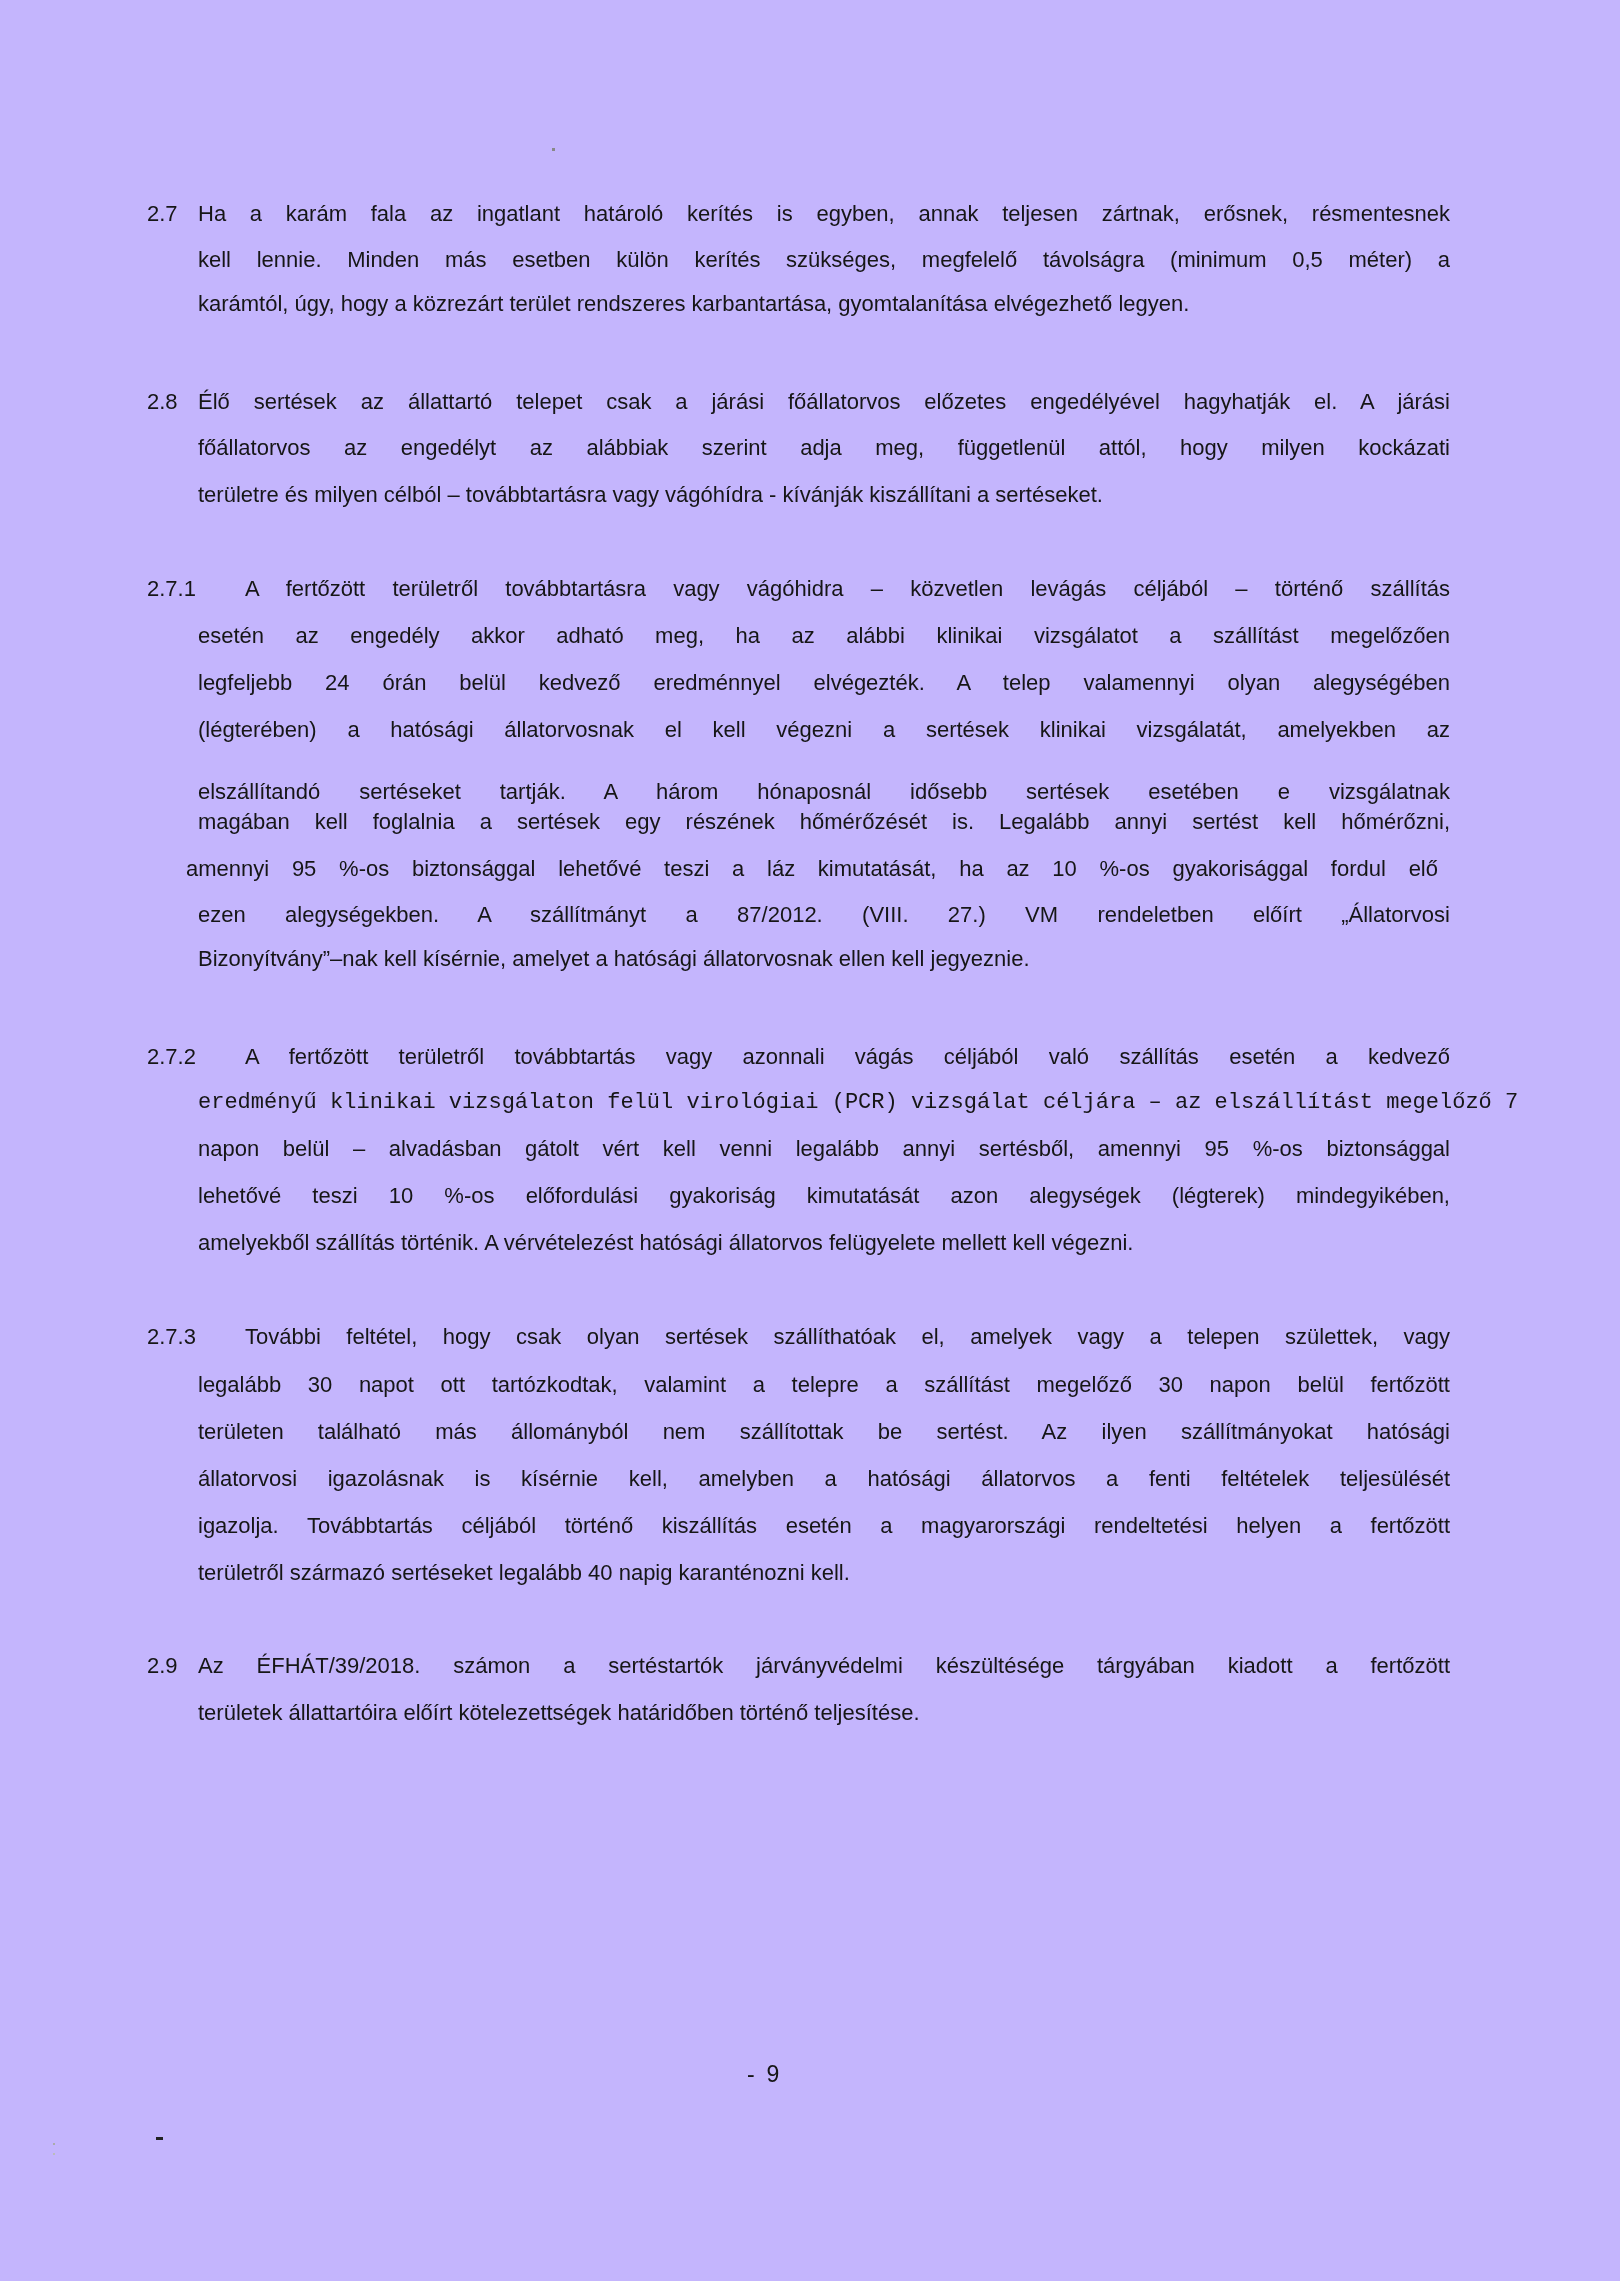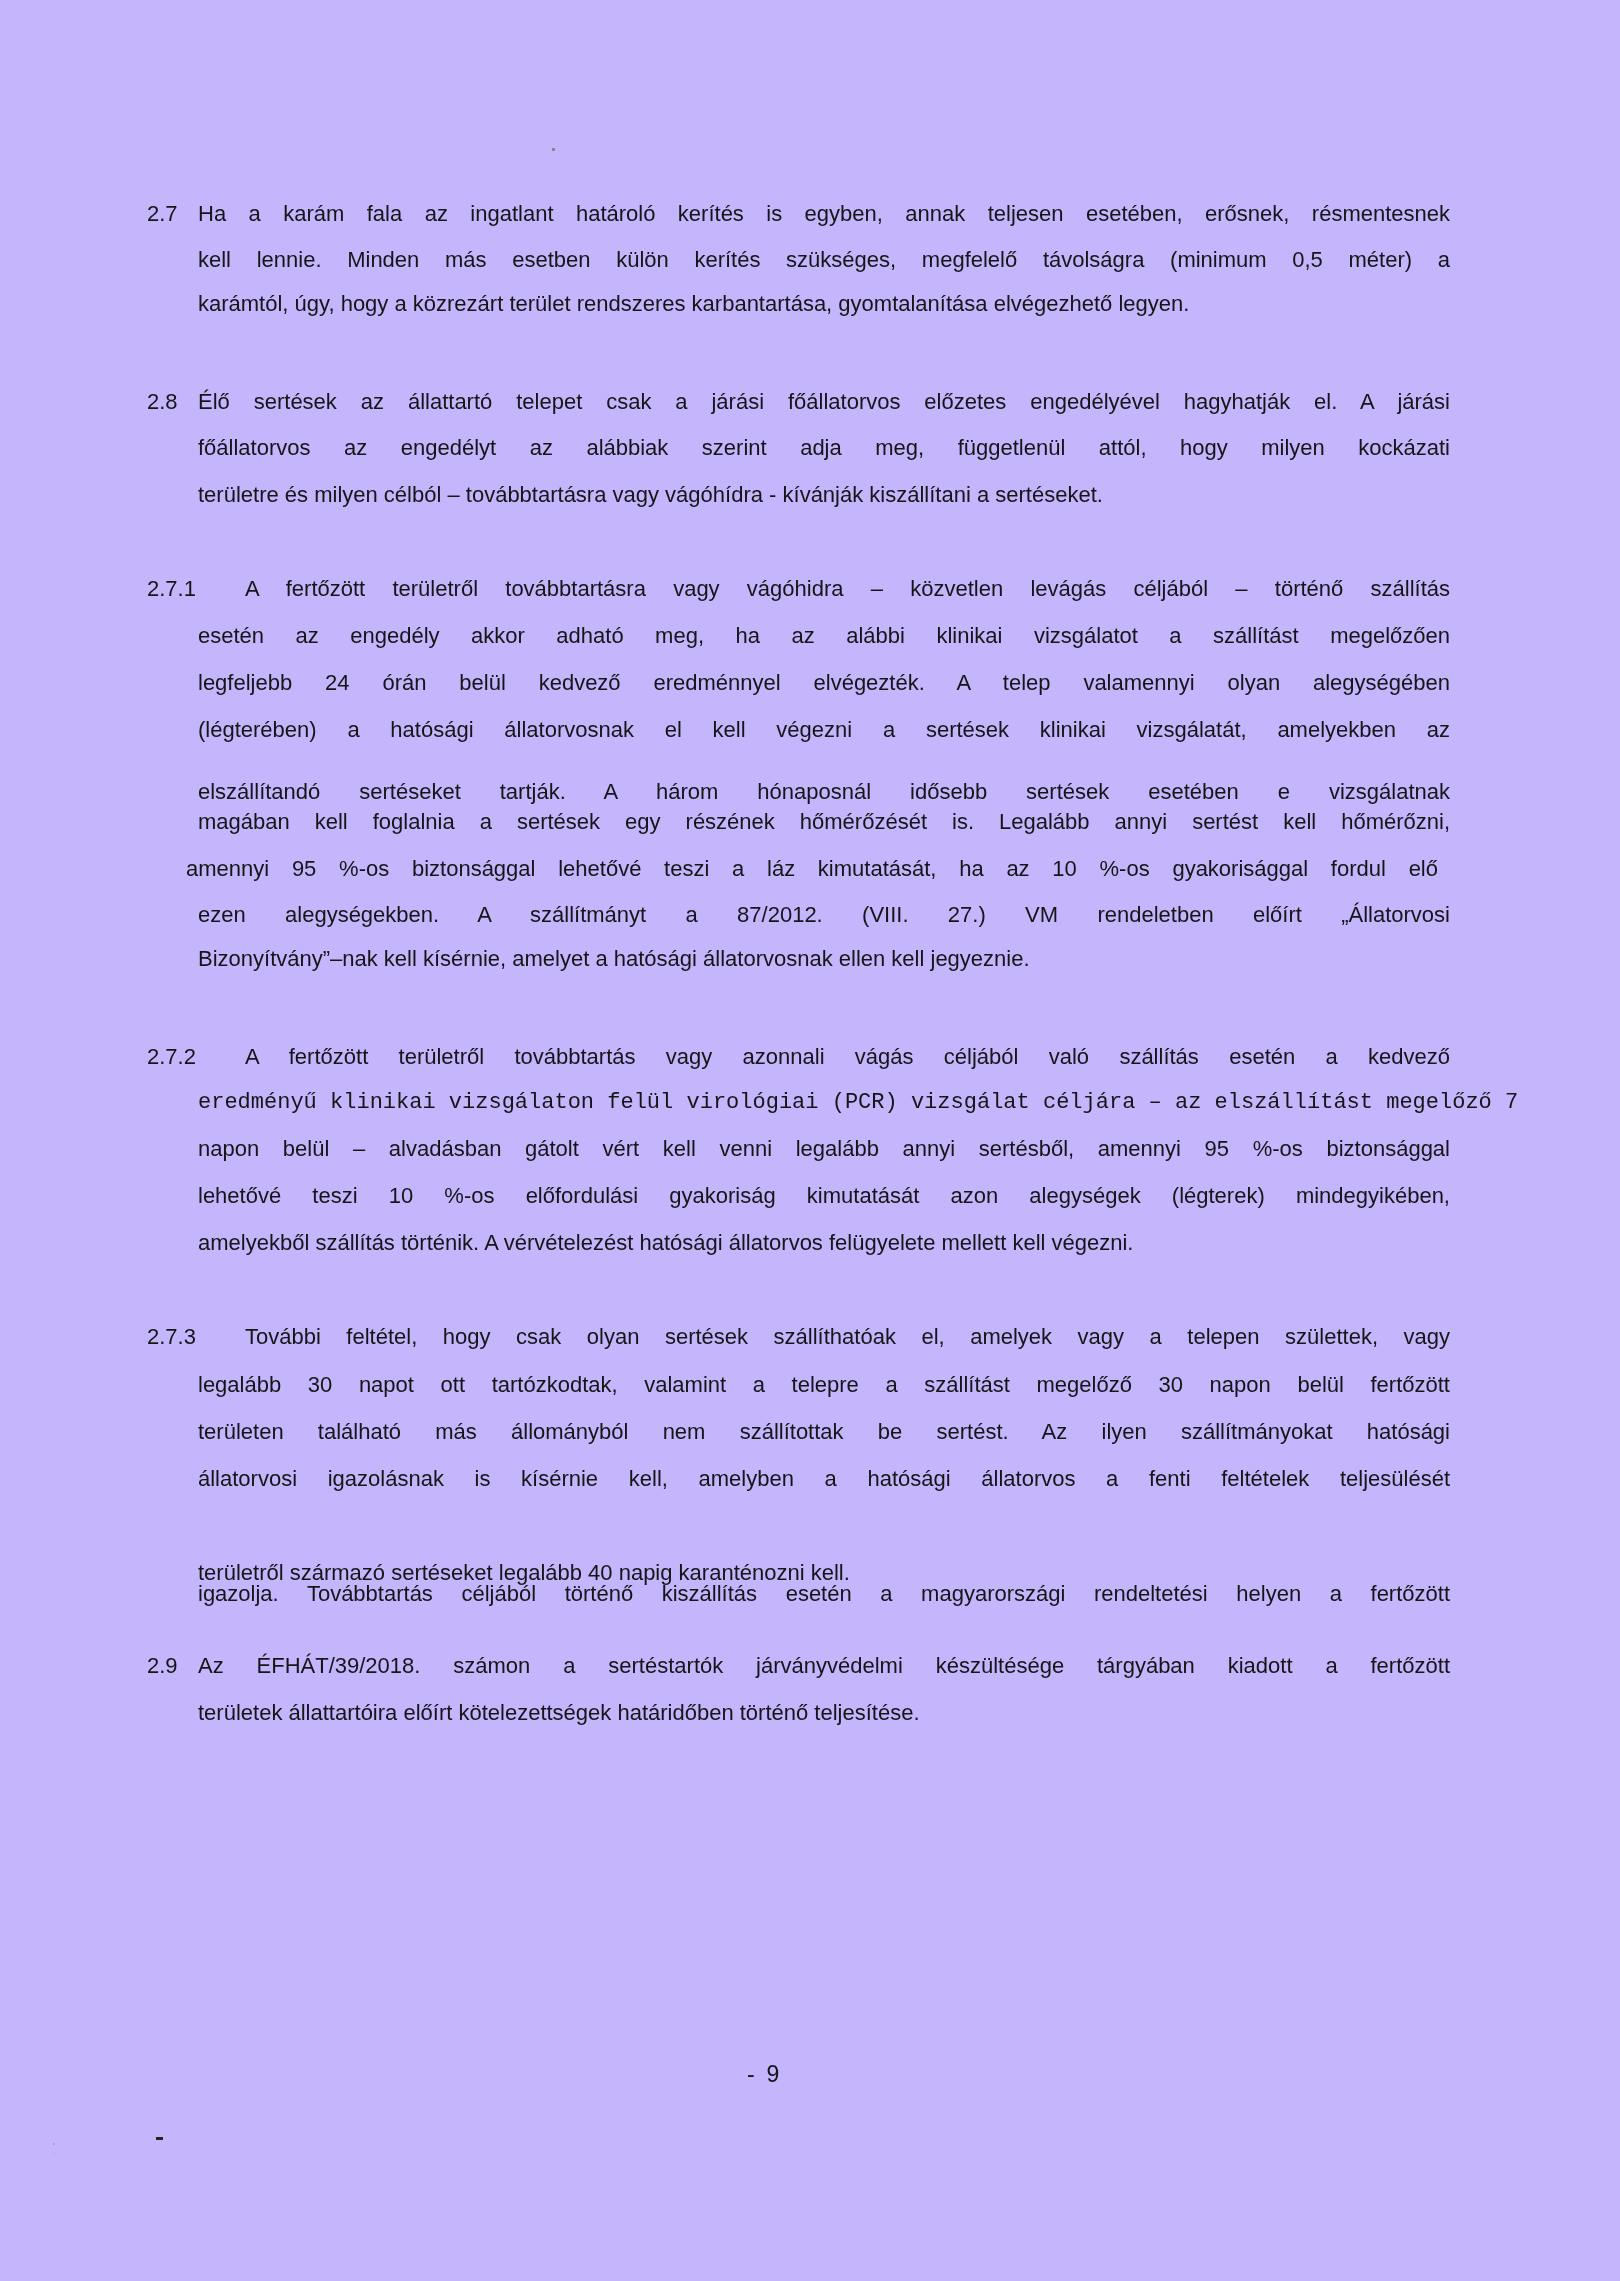--- a/index.html
+++ b/index.html
@@ -17,21 +17,21 @@
 </style>
 </head>
 <body>
 
 <div class="page txt">
 
   <div class="speck" style="left:552px;top:148px;width:2.7px;height:2.7px;background:#888;"></div>
 
   <div>
     <span class="num" style="left:147px;top:200px;">2.7</span>
-    <div class="line" style="left:198px;top:200px;width:1252px;">Ha a karám fala az ingatlant határoló kerítés is egyben, annak teljesen esetében, erősnek, résmentesnek</div>
+    <div class="line" style="left:198px;top:200px;width:1252px;">Ha a karám fala az ingatlant határoló kerítés is egyben, annak teljesen zártnak, erősnek, résmentesnek</div>
     <div class="line" style="left:198px;top:246px;width:1252px;">kell lennie. Minden más esetben külön kerítés szükséges, megfelelő távolságra (minimum 0,5 méter) a</div>
     <div class="line last" style="left:198px;top:290px;width:1252px;">karámtól, úgy, hogy a közrezárt terület rendszeres karbantartása, gyomtalanítása elvégezhető legyen.</div>
   </div>
 
   <div>
     <span class="num" style="left:147px;top:388px;">2.8</span>
     <div class="line" style="left:198px;top:388px;width:1252px;">Élő sertések az állattartó telepet csak a járási főállatorvos előzetes engedélyével hagyhatják el. A járási</div>
     <div class="line" style="left:198px;top:434px;width:1252px;">főállatorvos az engedélyt az alábbiak szerint adja meg, függetlenül attól, hogy milyen kockázati</div>
     <div class="line last" style="left:198px;top:481px;width:1252px;">területre és milyen célból – továbbtartásra vagy vágóhídra - kívánják kiszállítani a sertéseket.</div>
   </div>
@@ -57,21 +57,21 @@
     <div class="line" style="left:198px;top:1182px;width:1252px;">lehetővé teszi 10 %-os előfordulási gyakoriság kimutatását azon alegységek (légterek) mindegyikében,</div>
     <div class="line last" style="left:198px;top:1229px;width:1252px;">amelyekből szállítás történik. A vérvételezést hatósági állatorvos felügyelete mellett kell végezni.</div>
   </div>
 
   <div>
     <span class="num" style="left:147px;top:1323px;">2.7.3</span>
     <div class="line" style="left:245px;top:1323px;width:1205px;">További feltétel, hogy csak olyan sertések szállíthatóak el, amelyek vagy a telepen születtek, vagy</div>
     <div class="line" style="left:198px;top:1371px;width:1252px;">legalább 30 napot ott tartózkodtak, valamint a telepre a szállítást megelőző 30 napon belül fertőzött</div>
     <div class="line" style="left:198px;top:1418px;width:1252px;">területen található más állományból nem szállítottak be sertést. Az ilyen szállítmányokat hatósági</div>
     <div class="line" style="left:198px;top:1465px;width:1252px;">állatorvosi igazolásnak is kísérnie kell, amelyben a hatósági állatorvos a fenti feltételek teljesülését</div>
-    <div class="line" style="left:198px;top:1580px;width:1252px;">igazolja. Továbbtartás céljából történő kiszállítás esetén a magyarországi rendeltetési helyen a fertőzött</div>
+    <div class="line" style="left:198px;top:1512px;width:1252px;">igazolja. Továbbtartás céljából történő kiszállítás esetén a magyarországi rendeltetési helyen a fertőzött</div>
     <div class="line last" style="left:198px;top:1559px;width:1252px;">területről származó sertéseket legalább 40 napig karanténozni kell.</div>
   </div>
 
   <div>
     <span class="num" style="left:147px;top:1652px;">2.9</span>
     <div class="line" style="left:198px;top:1652px;width:1252px;">Az ÉFHÁT/39/2018. számon a sertéstartók járványvédelmi készültésége tárgyában kiadott a fertőzött</div>
     <div class="line last" style="left:198px;top:1699px;width:1252px;">területek állattartóira előírt kötelezettségek határidőben történő teljesítése.</div>
   </div>
 
   <div class="pageno">- 9</div>

